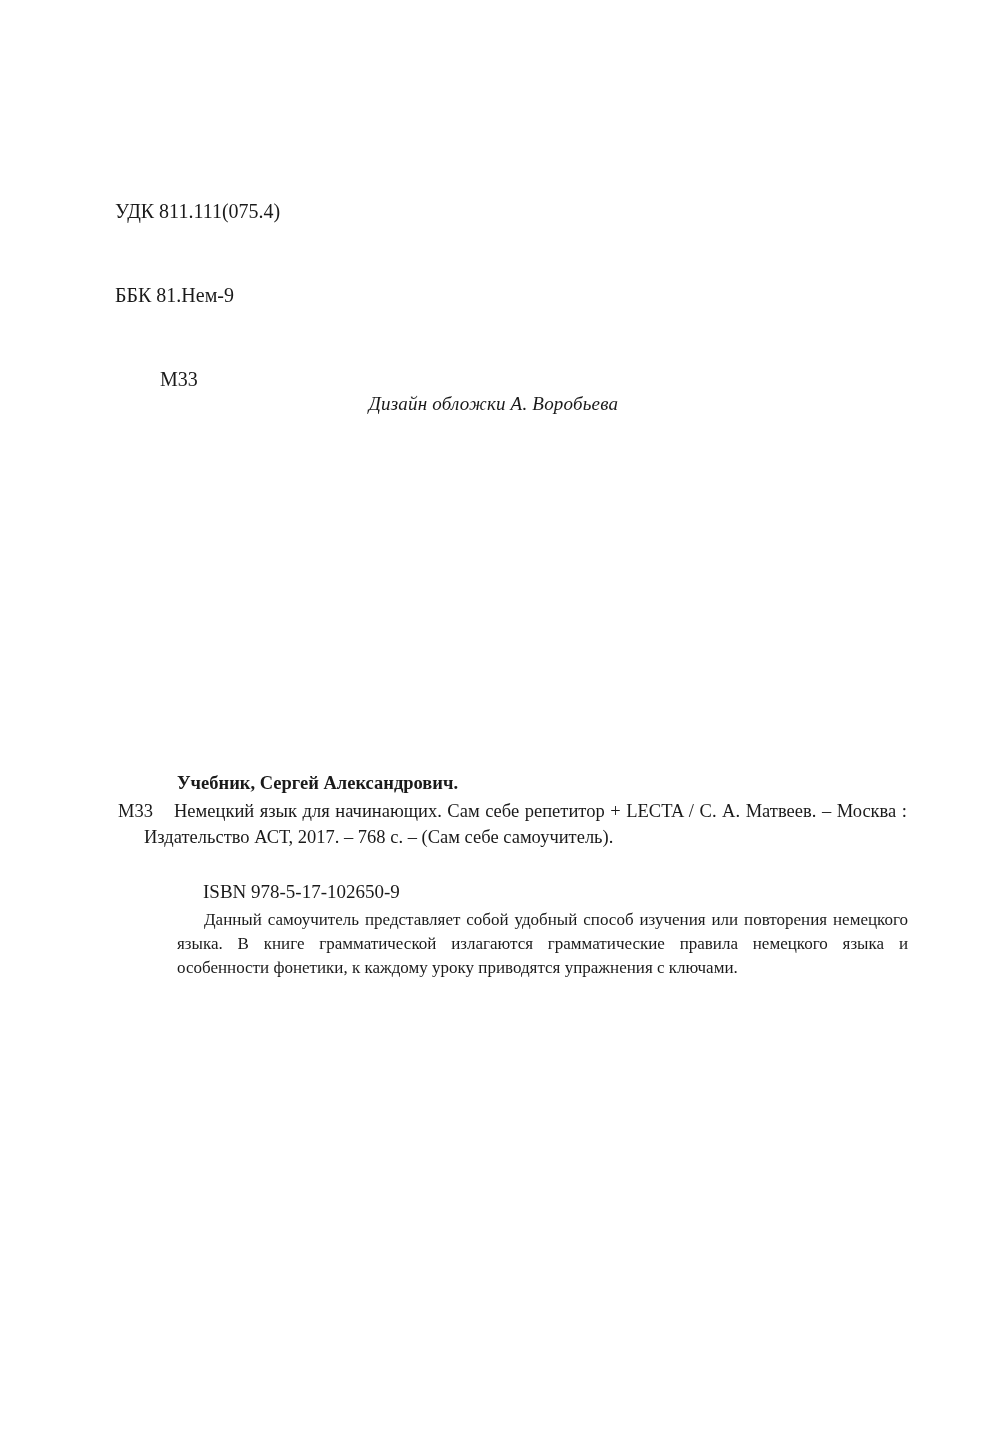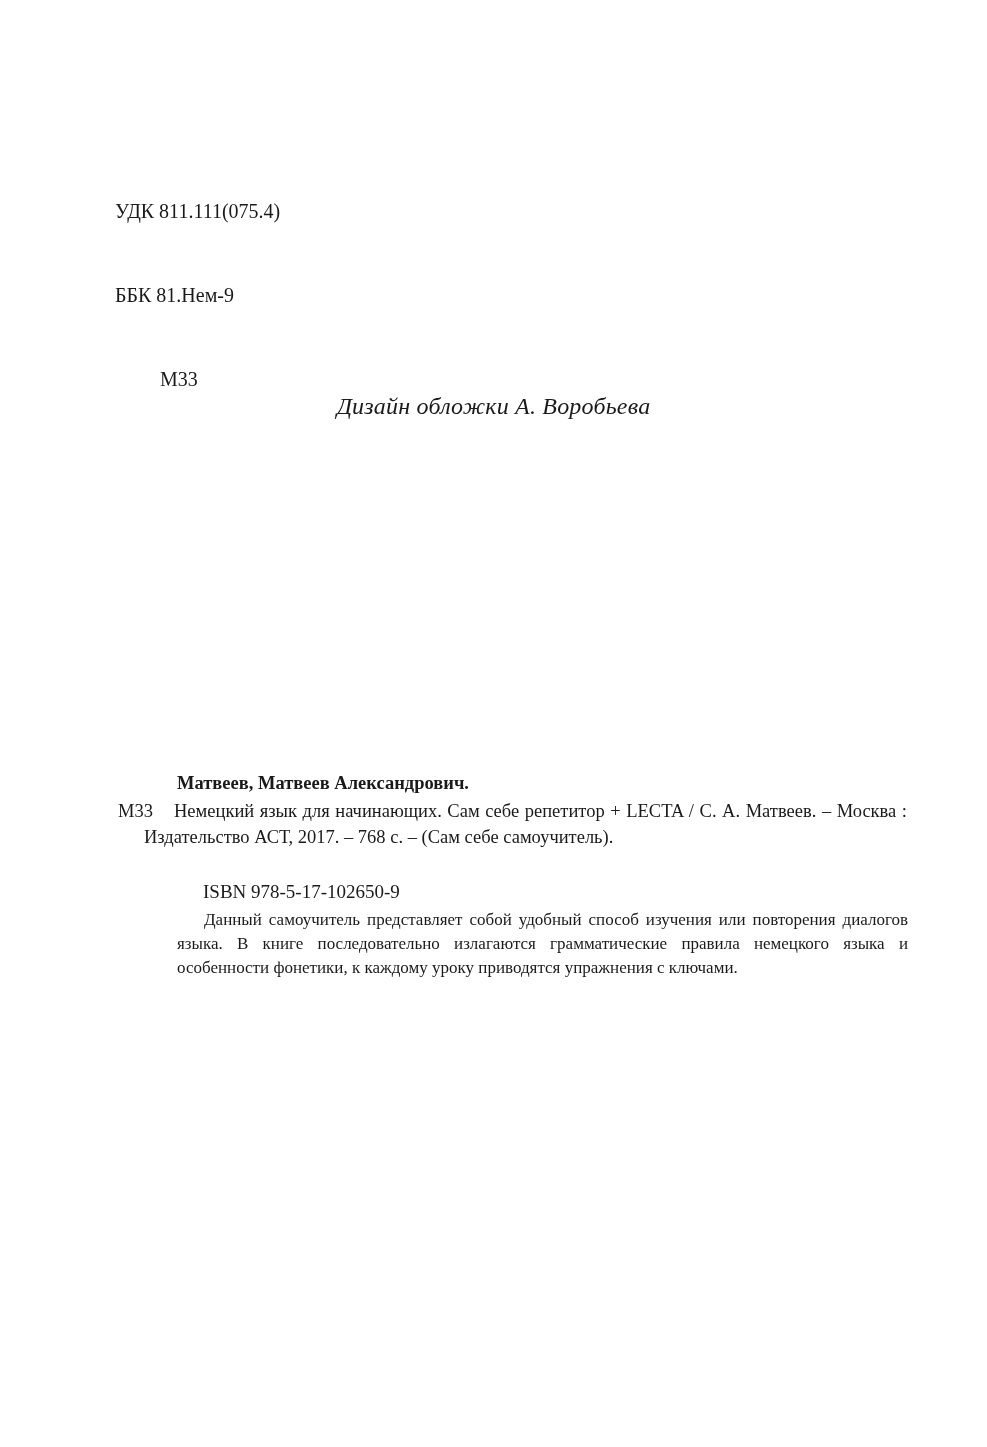--- a/index.html
+++ b/index.html
@@ -38,21 +38,21 @@
   }
 
   
   .cover-credit {
     position: absolute;
     left: 0;
     right: 0;
     top: 393px;
     text-align: center;
     font-style: italic;
-    font-size: 24px;
+    font-size: 19px;
     letter-spacing: 0.2px;
   }
 
   
   .biblio {
     position: absolute;
     left: 118px;
     top: 770px;
     width: 789px;
     font-size: 18.5px;
@@ -146,31 +146,31 @@
 
   <div class="classification">
     <span class="udc">УДК 811.111(075.4)</span>
     <span class="bbk">ББК 81.Нем-9</span>
     <span class="code-m33">М33</span>
   </div>
 
   <div class="cover-credit">Дизайн обложки А. Воробьева</div>
 
   <div class="biblio">
-    <div class="biblio-author">Матвеев, Матвеев Александрович.</div>
+    <div class="biblio-author">Учебник, Сергей Александрович.</div>
     <div class="biblio-body">
       <div class="biblio-sigil">М33</div>
       <div class="biblio-desc">Немецкий язык для начинающих. Сам себе репетитор + LECTA / С. А. Матвеев. – Москва : Издательство АСТ, 2017. – 768 с. – (Сам себе самоучитель).</div>
     </div>
   </div>
 
   <div class="isbn-inner">ISBN 978-5-17-102650-9</div>
 
   <div class="annotation">
-    <p>Данный самоучитель представляет собой удобный способ изучения или повторения диалогов языка. В книге последовательно излагаются грамматические правила немецкого языка и особенности фонетики, к каждому уроку приводятся упражнения с ключами.</p>
+    <p>Данный самоучитель представляет собой удобный способ изучения или повторения немецкого языка. В книге грамматической излагаются грамматические правила немецкого языка и особенности фонетики, к каждому уроку приводятся упражнения с ключами.</p>
   </div>
 
   <div class="classification-bottom">
     <span>УДК 811.111(075.4)</span>
     <span>ББК 81.Нем-9</span>
   </div>
 
   <div class="footer-isbn">ISBN 978-5-17-102650-9</div>
 
   <div class="footer-copyright">

